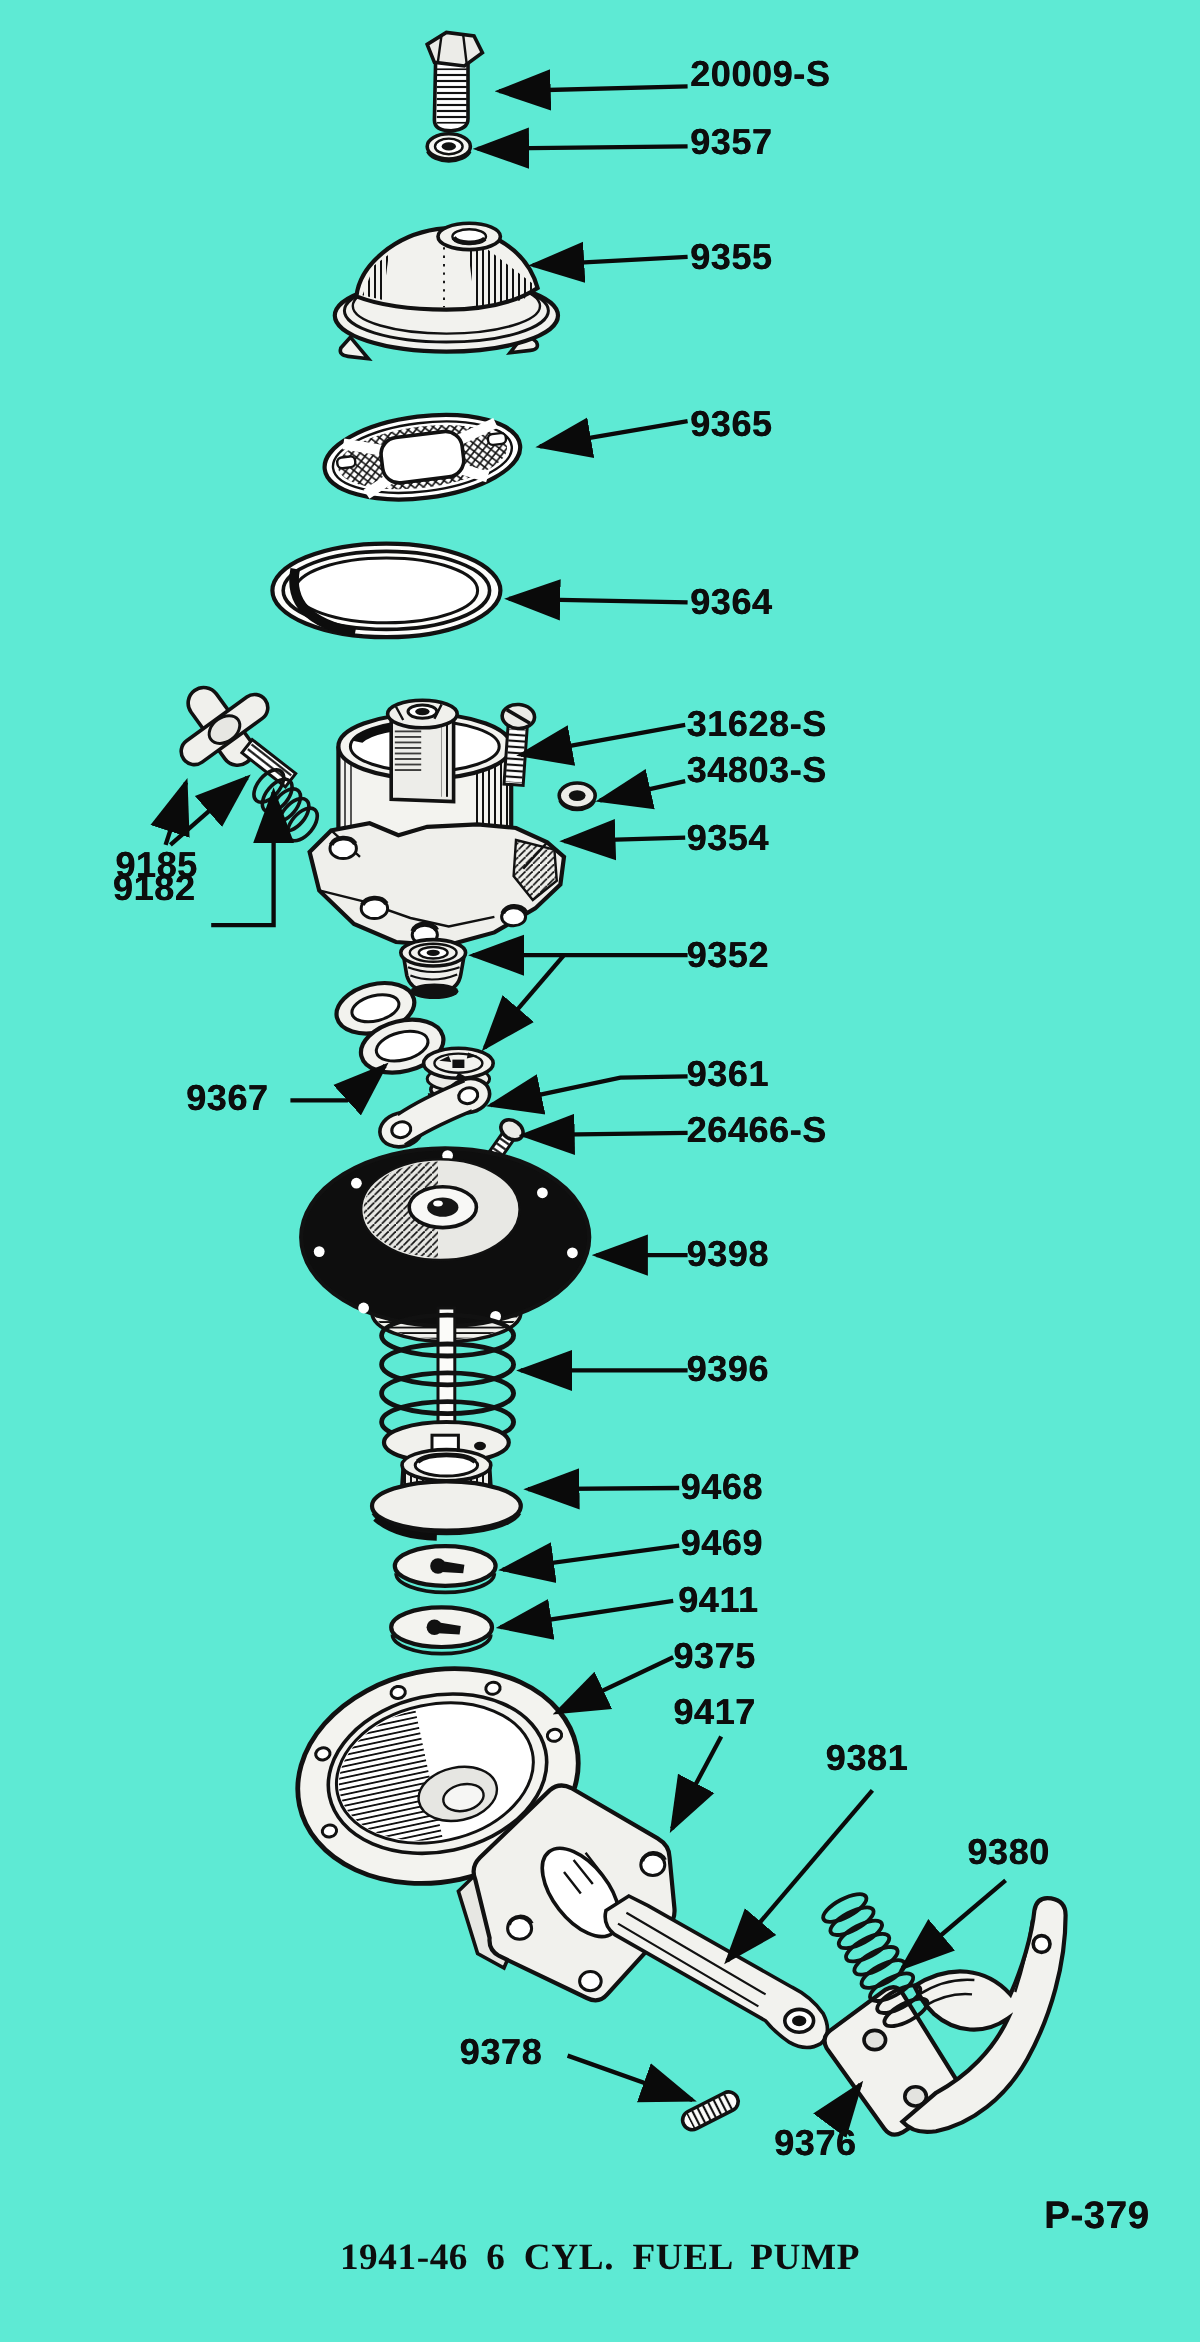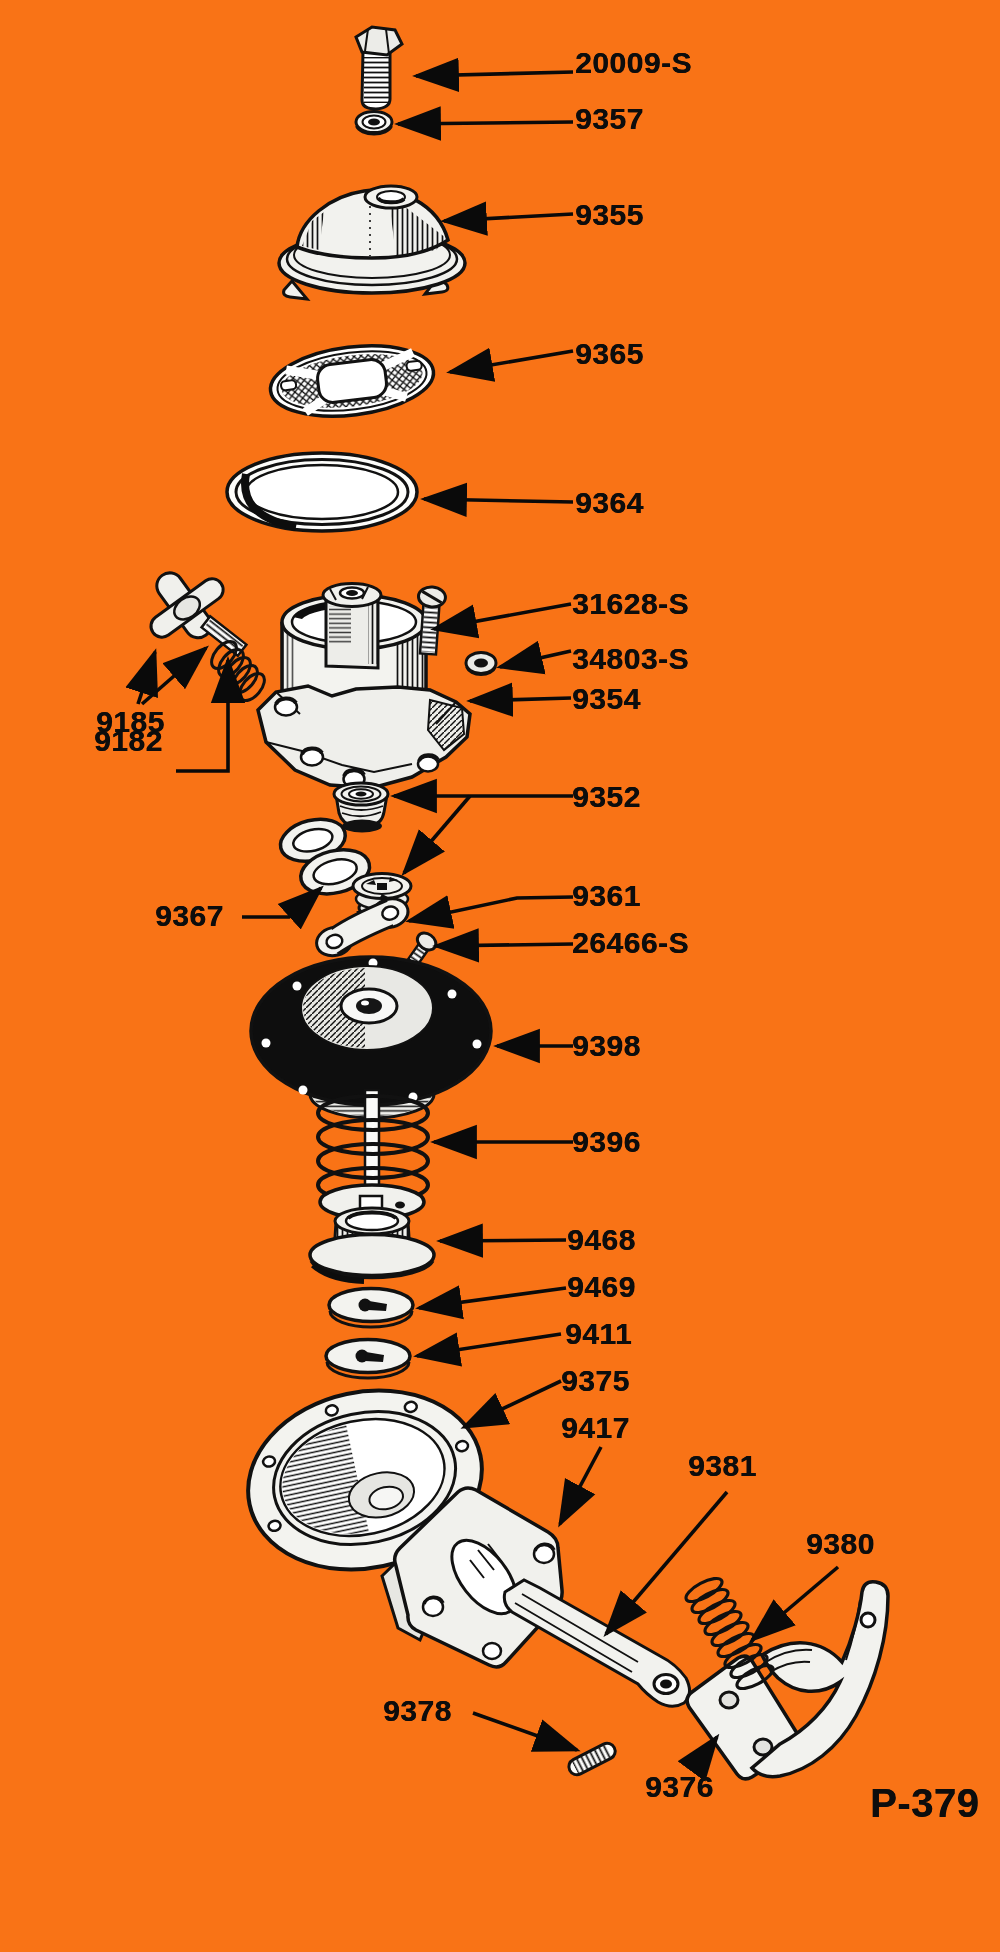--- a/index.html
+++ b/index.html
@@ -1,21 +1,21 @@
 <!DOCTYPE html>
 <html><head>
 <meta charset="utf-8">
 <style>
   html,body{margin:0;padding:0;background:#ffffff;}
-  #page{position:relative;width:1000px;height:1952px;background:#f97316;overflow:hidden;
+  #page{position:relative;width:1000px;height:1952px;background:#5eead4;overflow:hidden;
         font-family:"Liberation Sans",sans-serif;}
   #art{position:absolute;left:0;top:0;}
   .part-label{position:absolute;white-space:nowrap;font:700 30px/1 "Liberation Sans",sans-serif;
               color:#0d0d0d;letter-spacing:.5px;text-shadow:.4px 0 0 currentColor;}
-  .plate-code{font-size:40px;}
+  .plate-code{font-size:32px;margin-top:47px;}
   .fig-title{position:absolute;left:0;top:1862px;width:100%;text-align:center;
              font:700 31px/1.2 "Liberation Serif",serif;color:#0d0d0d;
              letter-spacing:.5px;word-spacing:7px;}
   .fig-note{position:absolute;left:0;top:1901px;width:100%;text-align:center;
             font:700 20.5px/1.25 "Liberation Serif",serif;color:#111;
             white-space:pre;word-spacing:2px;}
 </style>
 </head>
 <body>
 
@@ -359,34 +359,35 @@
     <path d="M242,917 L289,917 L321,888" marker-end="url(#ah)"></path>
   </g>
 </svg>
 
   <div class="part-label" style="left:575px;top:48px">20009-S</div>
   <div class="part-label" style="left:575px;top:104px">9357</div>
   <div class="part-label" style="left:575px;top:200px">9355</div>
   <div class="part-label" style="left:575px;top:339px">9365</div>
   <div class="part-label" style="left:575px;top:488px">9364</div>
   <div class="part-label" style="left:572px;top:589px">31628-S</div>
-  <div class="part-label" style="left:572px;top:644px">34803-S</div>
+  <div class="part-label" style="left:572px;top:628px">34803-S</div>
   <div class="part-label" style="left:572px;top:684px">9354</div>
   <div class="part-label" style="left:96px;top:707px">9185</div>
   <div class="part-label" style="left:94px;top:726px">9182</div>
   <div class="part-label" style="left:572px;top:782px">9352</div>
   <div class="part-label" style="left:155px;top:901px">9367</div>
   <div class="part-label" style="left:572px;top:881px">9361</div>
   <div class="part-label" style="left:572px;top:928px">26466-S</div>
   <div class="part-label" style="left:572px;top:1031px">9398</div>
   <div class="part-label" style="left:572px;top:1127px">9396</div>
   <div class="part-label" style="left:567px;top:1225px">9468</div>
   <div class="part-label" style="left:567px;top:1272px">9469</div>
   <div class="part-label" style="left:565px;top:1319px">9411</div>
   <div class="part-label" style="left:561px;top:1366px">9375</div>
   <div class="part-label" style="left:561px;top:1413px">9417</div>
   <div class="part-label" style="left:688px;top:1451px">9381</div>
   <div class="part-label" style="left:806px;top:1529px">9380</div>
   <div class="part-label" style="left:383px;top:1696px">9378</div>
   <div class="part-label" style="left:645px;top:1772px">9376</div>
   <div class="part-label plate-code" style="left:870px;top:1783px">P-379</div>
 
+  <div class="fig-title">1941-46 6 CYL. FUEL PUMP</div>
 </div>
 
 </body></html>

